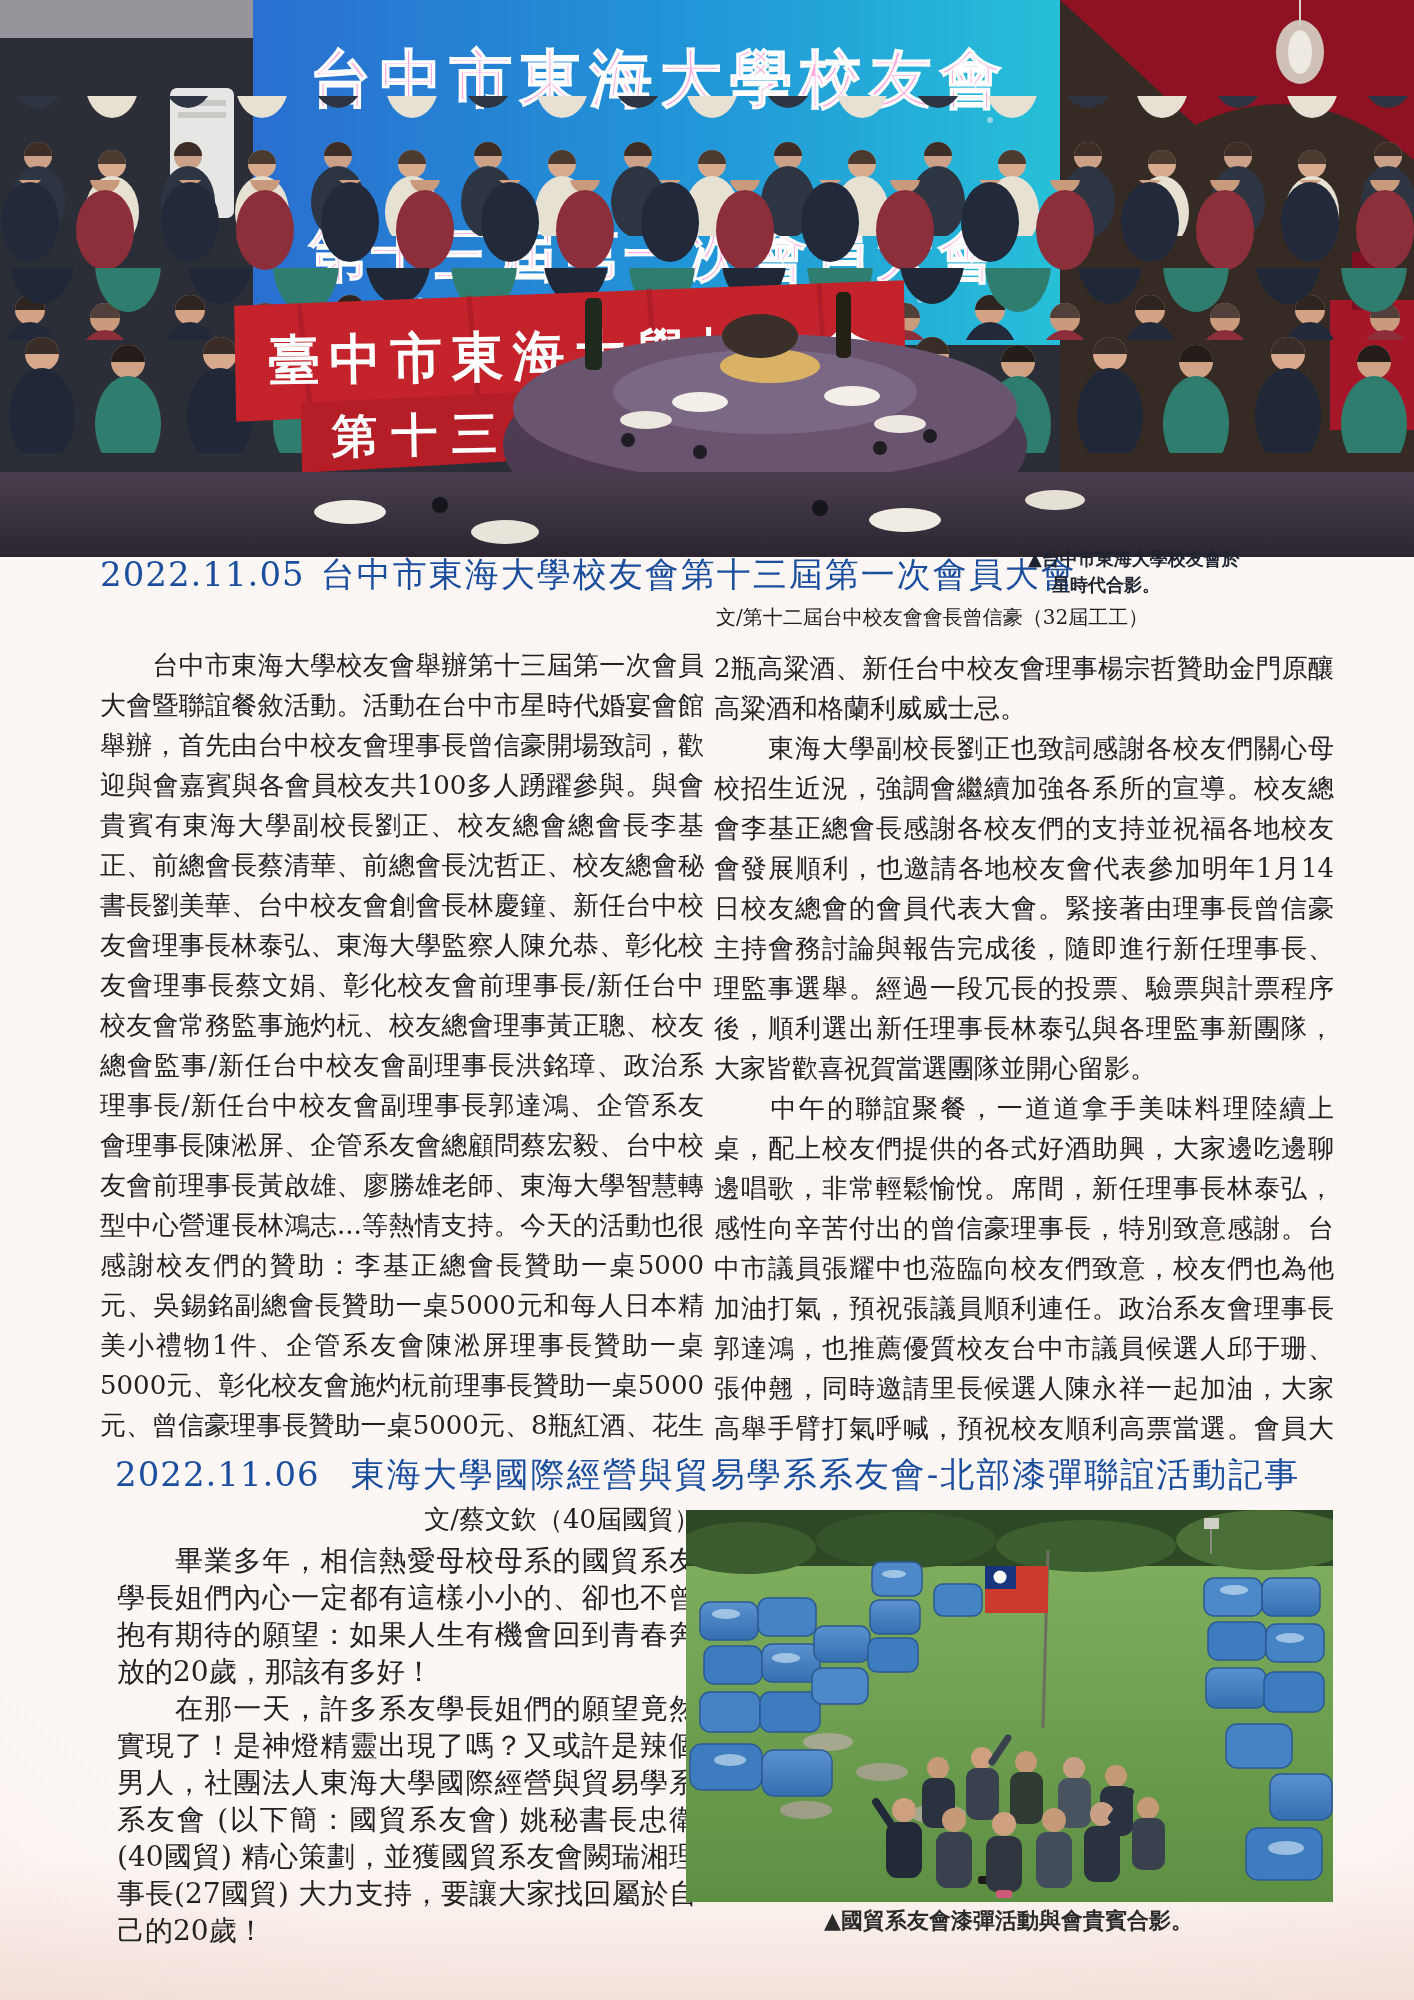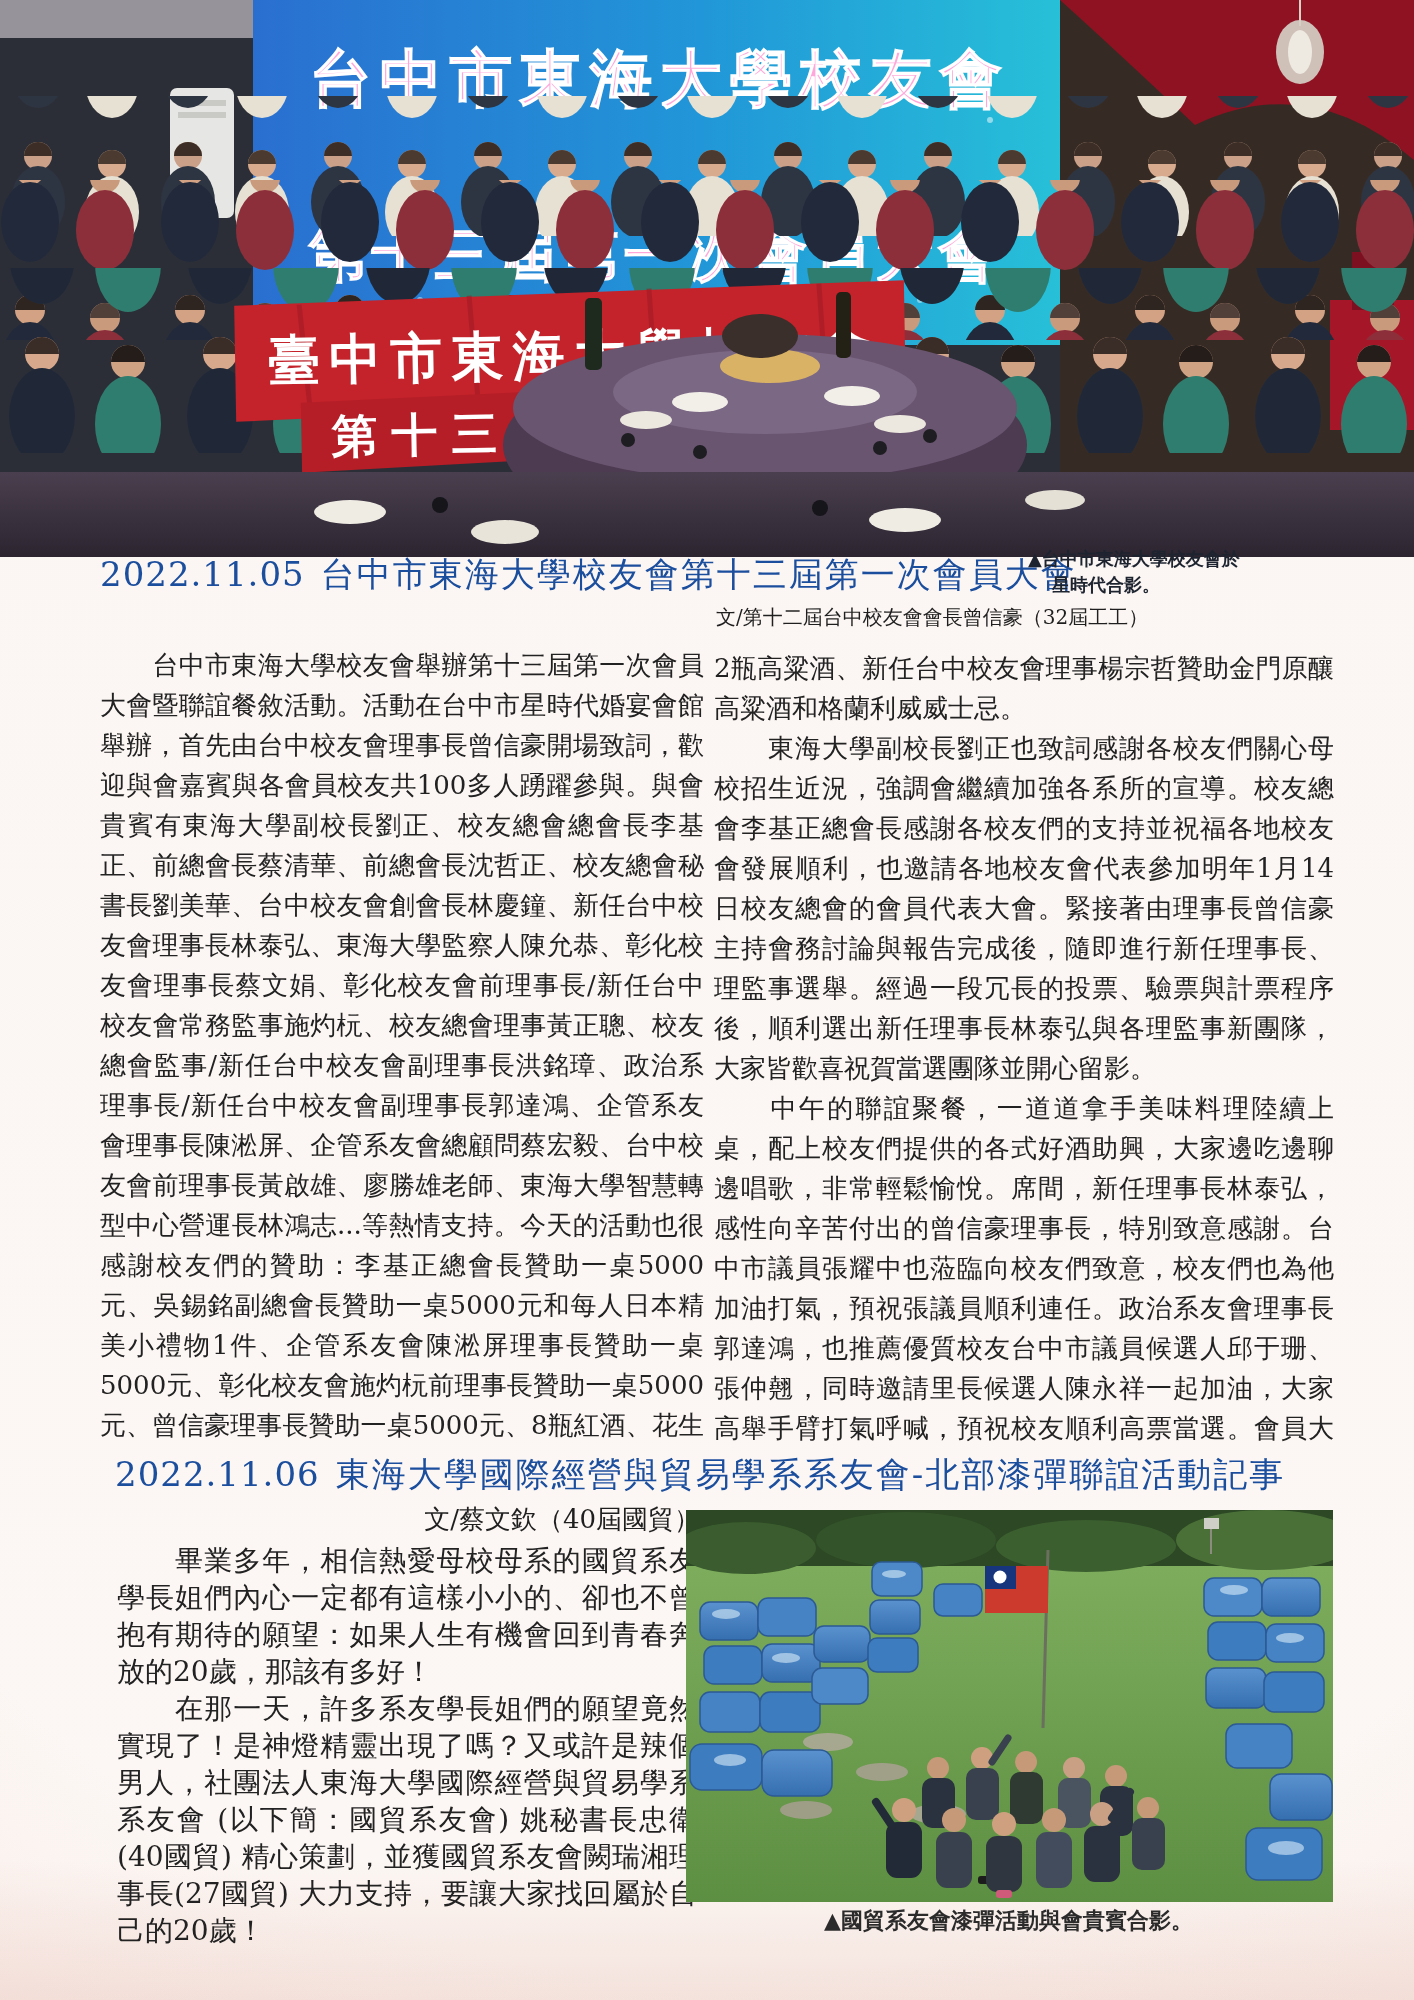--- a/index.html
+++ b/index.html
@@ -171,21 +171,21 @@
   <div class="bodycol" style="left:100px;top:645px;width:604px;height:800px;">
     <p>　　台中市東海大學校友會舉辦第十三屆第一次會員大會暨聯誼餐敘活動。活動在台中市星時代婚宴會館舉辦，首先由台中校友會理事長曾信豪開場致詞，歡迎與會嘉賓與各會員校友共100多人踴躍參與。與會貴賓有東海大學副校長劉正、校友總會總會長李基正、前總會長蔡清華、前總會長沈哲正、校友總會秘書長劉美華、台中校友會創會長林慶鐘、新任台中校友會理事長林泰弘、東海大學監察人陳允恭、彰化校友會理事長蔡文娟、彰化校友會前理事長/新任台中校友會常務監事施灼杬、校友總會理事黃正聰、校友總會監事/新任台中校友會副理事長洪銘璋、政治系理事長/新任台中校友會副理事長郭達鴻、企管系友會理事長陳淞屏、企管系友會總顧問蔡宏毅、台中校友會前理事長黃啟雄、廖勝雄老師、東海大學智慧轉型中心營運長林鴻志...等熱情支持。今天的活動也很感謝校友們的贊助：李基正總會長贊助一桌5000元、吳錫銘副總會長贊助一桌5000元和每人日本精美小禮物1件、企管系友會陳淞屏理事長贊助一桌5000元、彰化校友會施灼杬前理事長贊助一桌5000元、曾信豪理事長贊助一桌5000元、8瓶紅酒、花生糖和沙淇瑪及芝麻花生糖等點心、新任台中校友會常務理事林家輝贊助2000元、黃啟雄前會長贊助</p>
   </div>
 
   <div class="bodycol" style="left:714px;top:648px;width:620px;height:795px;">
     <p>2瓶高粱酒、新任台中校友會理事楊宗哲贊助金門原釀高粱酒和格蘭利威威士忌。</p>
     <p>　　東海大學副校長劉正也致詞感謝各校友們關心母校招生近況，強調會繼續加強各系所的宣導。校友總會李基正總會長感謝各校友們的支持並祝福各地校友會發展順利，也邀請各地校友會代表參加明年1月14日校友總會的會員代表大會。緊接著由理事長曾信豪主持會務討論與報告完成後，隨即進行新任理事長、理監事選舉。經過一段冗長的投票、驗票與計票程序後，順利選出新任理事長林泰弘與各理監事新團隊，大家皆歡喜祝賀當選團隊並開心留影。</p>
     <p>　　中午的聯誼聚餐，一道道拿手美味料理陸續上桌，配上校友們提供的各式好酒助興，大家邊吃邊聊邊唱歌，非常輕鬆愉悅。席間，新任理事長林泰弘，感性向辛苦付出的曾信豪理事長，特別致意感謝。台中市議員張耀中也蒞臨向校友們致意，校友們也為他加油打氣，預祝張議員順利連任。政治系友會理事長郭達鴻，也推薦優質校友台中市議員候選人邱于珊、張仲翹，同時邀請里長候選人陳永祥一起加油，大家高舉手臂打氣呼喊，預祝校友順利高票當選。會員大會活動就在歡樂熱情的「凍蒜！凍蒜！」氣氛中，圓滿落幕。</p>
   </div>
 
-  <div class="headline" style="left:115px;top:1452px;">
+  <div class="headline" style="left:115px;top:1452px;gap:15px;">
     <span class="date">2022.11.06</span>
     <span class="title">東海大學國際經營與貿易學系系友會-北部漆彈聯誼活動記事</span>
   </div>
 
   <div class="byline2" style="left:100px;top:1502px;width:600px;">文/蔡文欽（40屆國貿）</div>
 
   <div class="art2col" style="left:100px;top:1542px;width:580px;height:420px;margin-left:17px;">
     <p>　　畢業多年，相信熱愛母校母系的國貿系友學長姐們內心一定都有這樣小小的、卻也不曾抱有期待的願望：如果人生有機會回到青春奔放的20歲，那該有多好！</p>
     <p>　　在那一天，許多系友學長姐們的願望竟然實現了！是神燈精靈出現了嗎？又或許是辣個男人，社團法人東海大學國際經營與貿易學系系友會 (以下簡：國貿系友會) 姚秘書長忠衛 (40國貿) 精心策劃，並獲國貿系友會闕瑞湘理事長(27國貿) 大力支持，要讓大家找回屬於自己的20歲！</p>
   </div>

